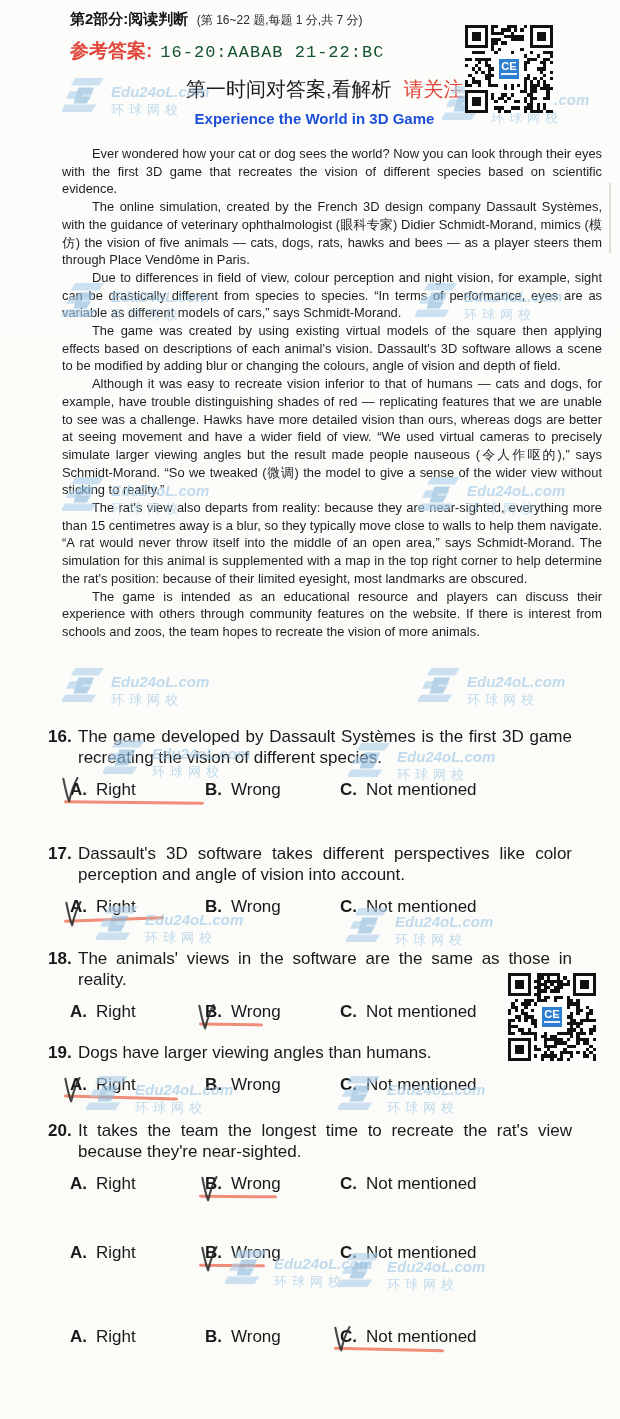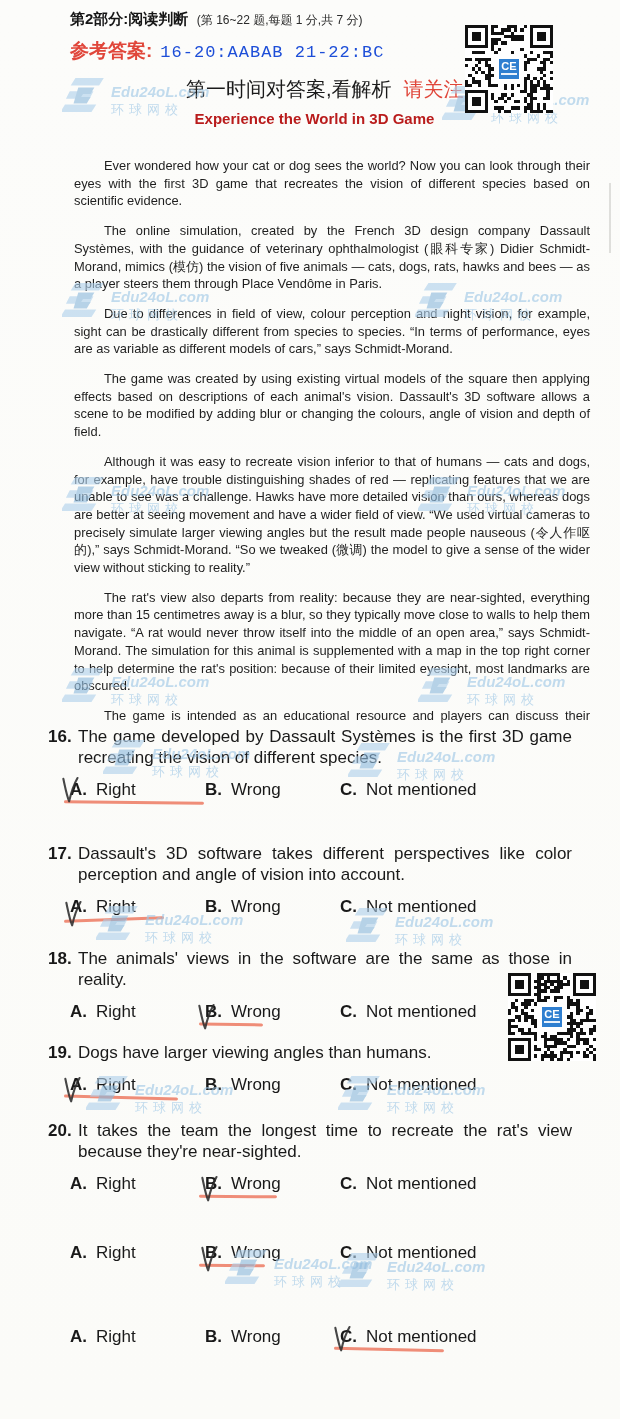--- a/index.html
+++ b/index.html
@@ -14,28 +14,28 @@
     width:620px;height:1419px;position:relative;overflow:hidden;
     background:linear-gradient(180deg,#fcfcfa 0%,#fbfbf8 100%);
     font-family:"Liberation Sans",sans-serif;color:var(--ink);
   }
   
   .section-line{position:absolute;left:70px;top:10px;white-space:nowrap;}
   .section-title{font-weight:700;font-size:15px;color:#161616;}
   .section-note{font-size:12px;color:#2a2a2a;margin-left:4px;}
   .answer-line{position:absolute;left:70px;top:38px;display:flex;align-items:baseline;white-space:nowrap;}
   .answer-label{color:var(--red);font-weight:700;font-size:19px;}
-  .answer-key{font-family:"Liberation Mono",monospace;font-size:17px;margin-left:8px;color:#1d4ed8;letter-spacing:1px;}
+  .answer-key{font-family:"Liberation Mono",monospace;font-size:17px;margin-left:8px;color:#14532d;letter-spacing:1px;}
   .promo-line{position:absolute;left:186px;top:76px;font-size:20px;font-weight:500;color:#1a1a1a;white-space:nowrap;}
   .promo-red{color:var(--red);margin-left:12px;}
-  .article-title{position:absolute;top:110px;left:0;width:620px;text-align:center;font-weight:700;font-size:15px;color:#b91c1c;z-index:2;padding-left:9px;}
+  .article-title{position:absolute;top:110px;left:0;width:620px;text-align:center;font-weight:700;font-size:15px;color:#1d4ed8;z-index:2;padding-left:9px;}
   
   .article{position:absolute;left:62px;top:145px;width:540px;height:578px;overflow:hidden;
     font-size:12.9px;line-height:17.7px;text-align:justify;color:var(--ink);z-index:1;}
-  .article p{margin:12px;text-indent:30px;}
+  .article p{margin:0;text-indent:30px;}
   
   .question{position:absolute;left:48px;width:552px;font-size:17px;color:#191919;z-index:2;}
   .q-line{display:flex;line-height:21px;}
   .q-num{font-weight:700;width:30px;flex:none;}
   .q-text{flex:1;text-align:justify;padding-right:28px;}
   .q-options{display:flex;margin-left:22px;margin-top:11px;line-height:21px;}
   .option{position:relative;display:flex;align-items:baseline;}
   .option.a,.option.b{width:135px;flex:none;}
   .option.c{flex:1;}
   .opt-label{font-weight:700;margin-right:9px;}

